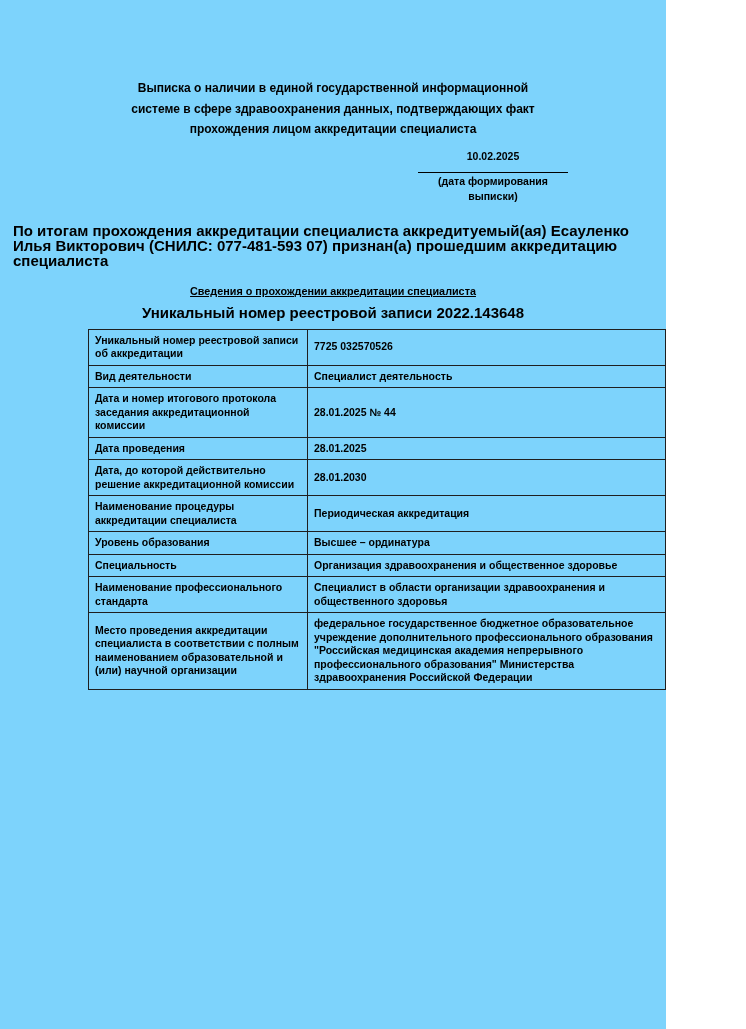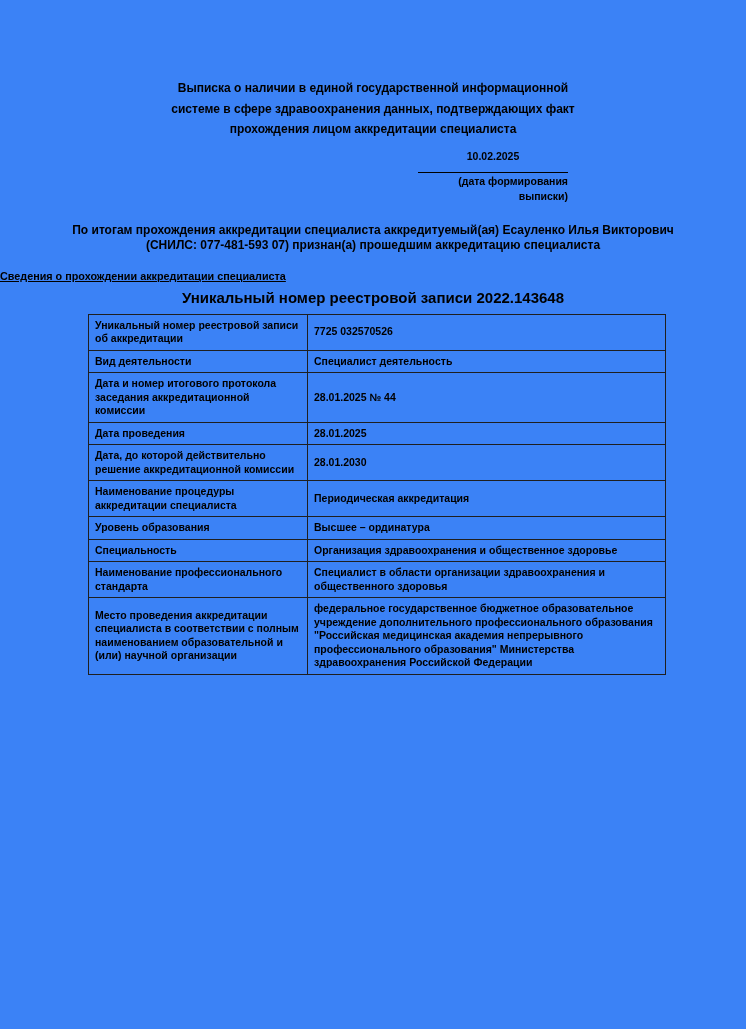--- a/index.html
+++ b/index.html
@@ -6,23 +6,23 @@
   body {
     width: 746px; height: 1029px;
     background: #ffffff;
     font-family: "Liberation Sans", sans-serif;
     font-weight: bold;
     color: #000000;
     -webkit-font-smoothing: antialiased;
   }
   .page {
     position: relative;
-    width: 746px; height: 1029px;
+    width: 666px; height: 1029px;
     overflow: hidden;
-    background: #3b82f6;
+    background: #7dd3fc;
   }
   .doc-title {
     padding-top: 78px;
     margin: 0 auto;
     max-width: 430px;
     text-align: center;
     font-size: 12px;
     line-height: 20.5px;
   }
   .date-block {
@@ -30,31 +30,31 @@
     width: 150px;
     text-align: center;
     font-size: 10.5px;
     line-height: 15px;
   }
   .date-value {
     display: block;
     border-bottom: 1.5px solid #000;
     padding-bottom: 8px;
   }
-  .date-caption { display: block; padding-top: 1px; text-align: right; }
+  .date-caption { display: block; padding-top: 1px; }
   .intro {
     margin: 19px auto 0 auto;
     max-width: 640px;
-    text-align: center;
-    font-size: 12px;
+    text-align: left;
+    font-size: 15px;
     line-height: 15px;
   }
   .section-heading {
     margin-top: 17px;
-    text-align: left;
+    text-align: center;
     font-size: 10.8px;
     text-decoration: underline;
   }
   .record-heading {
     margin-top: 7px;
     text-align: center;
     font-size: 15px;
   }
   table.acc-table {
     margin: 8px 0 0 88px;

